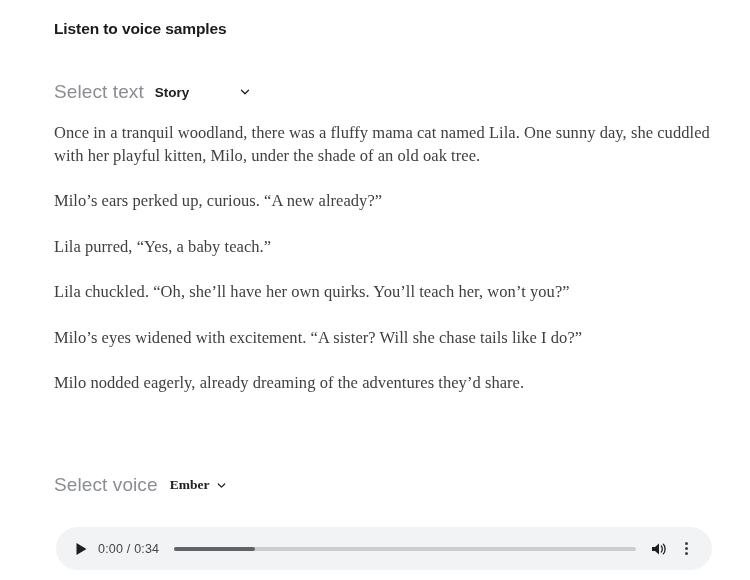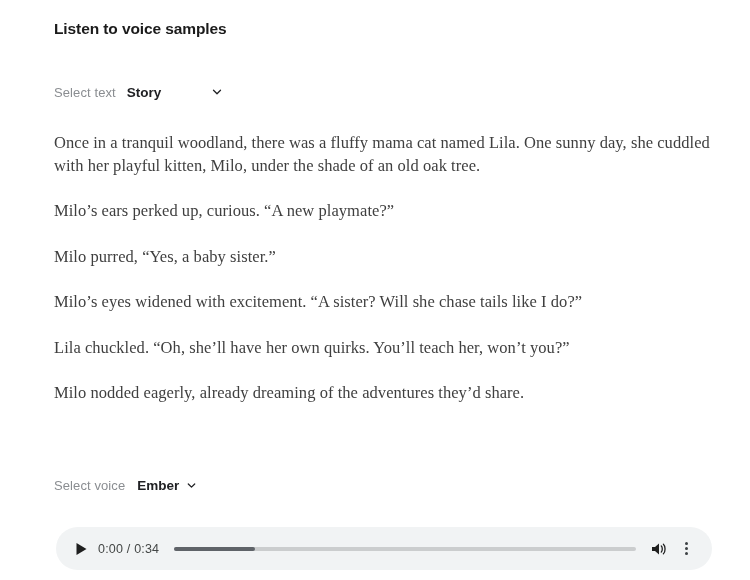--- a/index.html
+++ b/index.html
@@ -38,21 +38,21 @@
   
   .select-text-row {
     position: absolute;
     left: 54px;
     top: 83px;
     display: flex;
     align-items: center;
     height: 18px;
   }
   .select-label {
-    font-size: 13px;
+    font-size: 19px;
     color: #8a8d91;
     font-family: "Liberation Sans", sans-serif;
     letter-spacing: 0.1px;
   }
   .select-value-text {
     font-size: 13.5px;
     color: #202124;
     font-weight: bold;
     font-family: "Liberation Sans", sans-serif;
     margin-left: 11px;
@@ -66,21 +66,21 @@
   .chevron-voice {
     margin-left: 7px;
     display: inline-flex;
     align-items: center;
   }
 
   
   .story {
     position: absolute;
     left: 54px;
-    top: 132px;
+    top: 122px;
     width: 660px;
   }
   .story p {
     margin: 0 0 23px 0;
     font-family: "Liberation Serif", serif;
     font-size: 16.5px;
     line-height: 22.5px;
     color: #3f3f3f;
     letter-spacing: 0.05px;
   }
@@ -94,21 +94,21 @@
     left: 54px;
     top: 476px;
     display: flex;
     align-items: center;
     height: 18px;
   }
   .voice-value-text {
     font-size: 13.5px;
     color: #202124;
     font-weight: bold;
-    font-family: Liberation Sans, sans-serif;
+    font-family: Liberation Serif, serif;
     margin-left: 12px;
   }
 
   
   .audio-player {
     position: absolute;
     left: 56px;
     top: 527px;
     width: 656px;
     height: 43px;
@@ -193,24 +193,24 @@
     <span class="select-value-text">Story</span>
     <span class="chevron-text">
       <svg width="12" height="12" viewBox="0 0 12 12" aria-hidden="true">
         <path d="M2.5 4.3 L6 7.8 L9.5 4.3" fill="none" stroke="#202124" stroke-width="1.3" stroke-linecap="round" stroke-linejoin="round"></path>
       </svg>
     </span>
   </div>
 
   <div class="story">
     <p>Once in a tranquil woodland, there was a fluffy mama cat named Lila. One sunny day, she cuddled with her playful kitten, Milo, under the shade of an old oak tree.</p>
-    <p>Milo’s ears perked up, curious. “A new playmate?”</p>
-    <p>Milo purred, “Yes, a baby sister.”</p>
+    <p>Milo’s ears perked up, curious. “A new already?”</p>
+    <p>Lila purred, “Yes, a baby teach.”</p>
+    <p>Lila chuckled. “Oh, she’ll have her own quirks. You’ll teach her, won’t you?”</p>
     <p>Milo’s eyes widened with excitement. “A sister? Will she chase tails like I do?”</p>
-    <p>Lila chuckled. “Oh, she’ll have her own quirks. You’ll teach her, won’t you?”</p>
     <p>Milo nodded eagerly, already dreaming of the adventures they’d share.</p>
   </div>
 
   <div class="select-voice-row">
     <span class="select-label">Select voice</span>
     <span class="voice-value-text">Ember</span>
     <span class="chevron-voice">
       <svg width="11" height="11" viewBox="0 0 12 12" aria-hidden="true">
         <path d="M2.5 4.3 L6 7.8 L9.5 4.3" fill="none" stroke="#202124" stroke-width="1.4" stroke-linecap="round" stroke-linejoin="round"></path>
       </svg>

